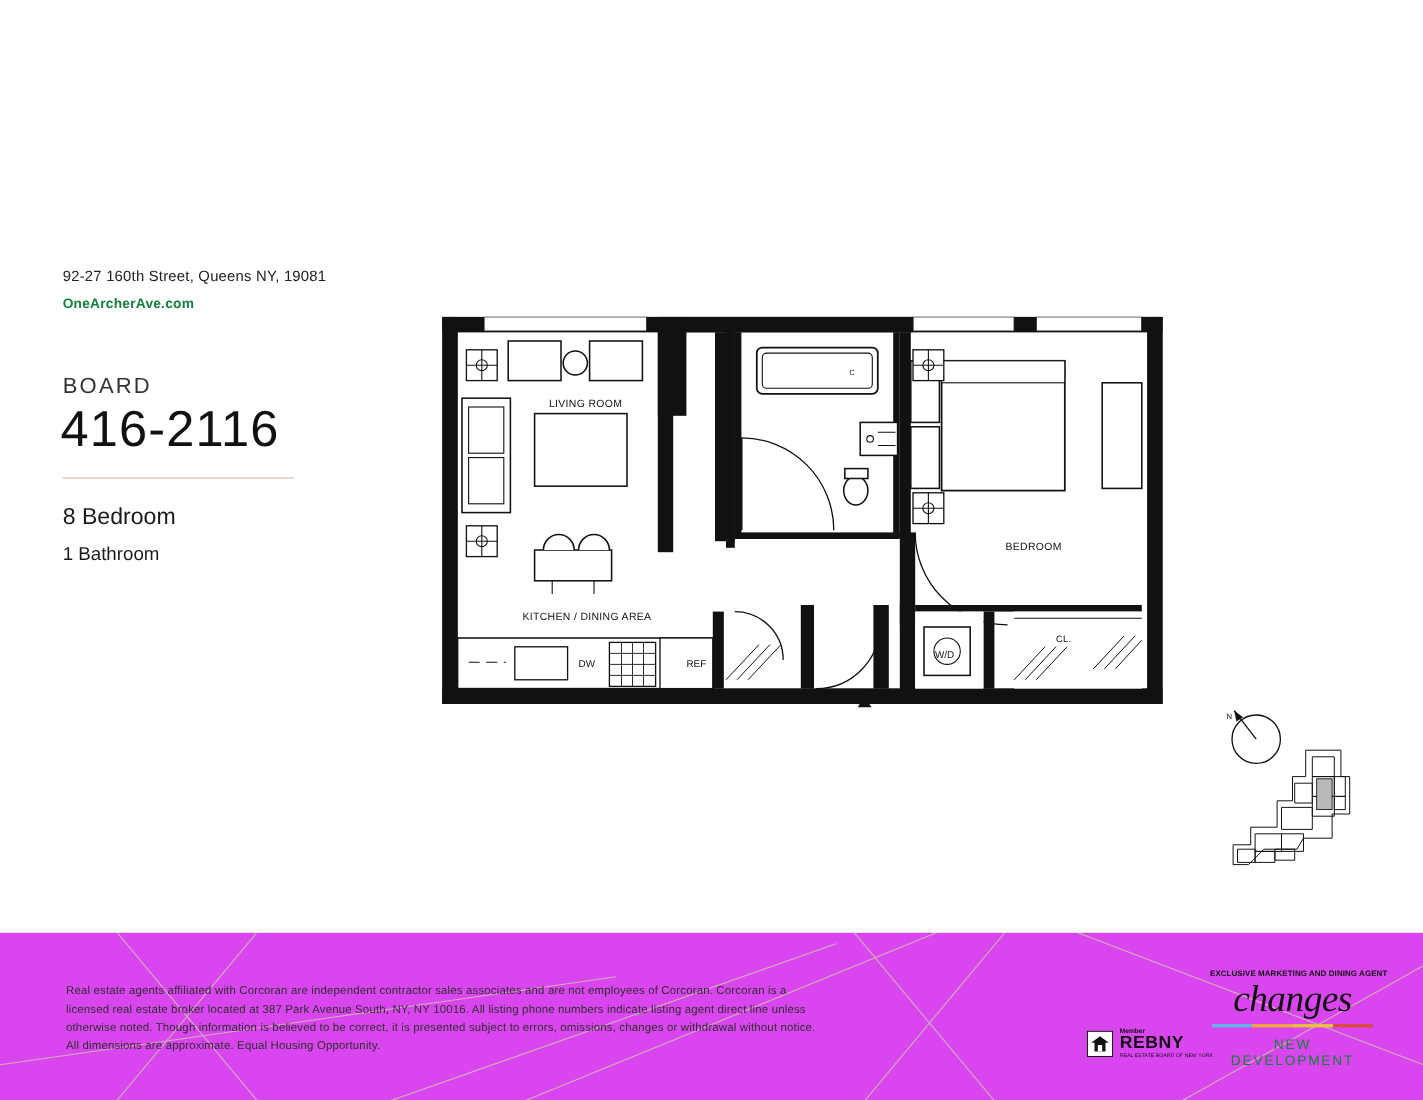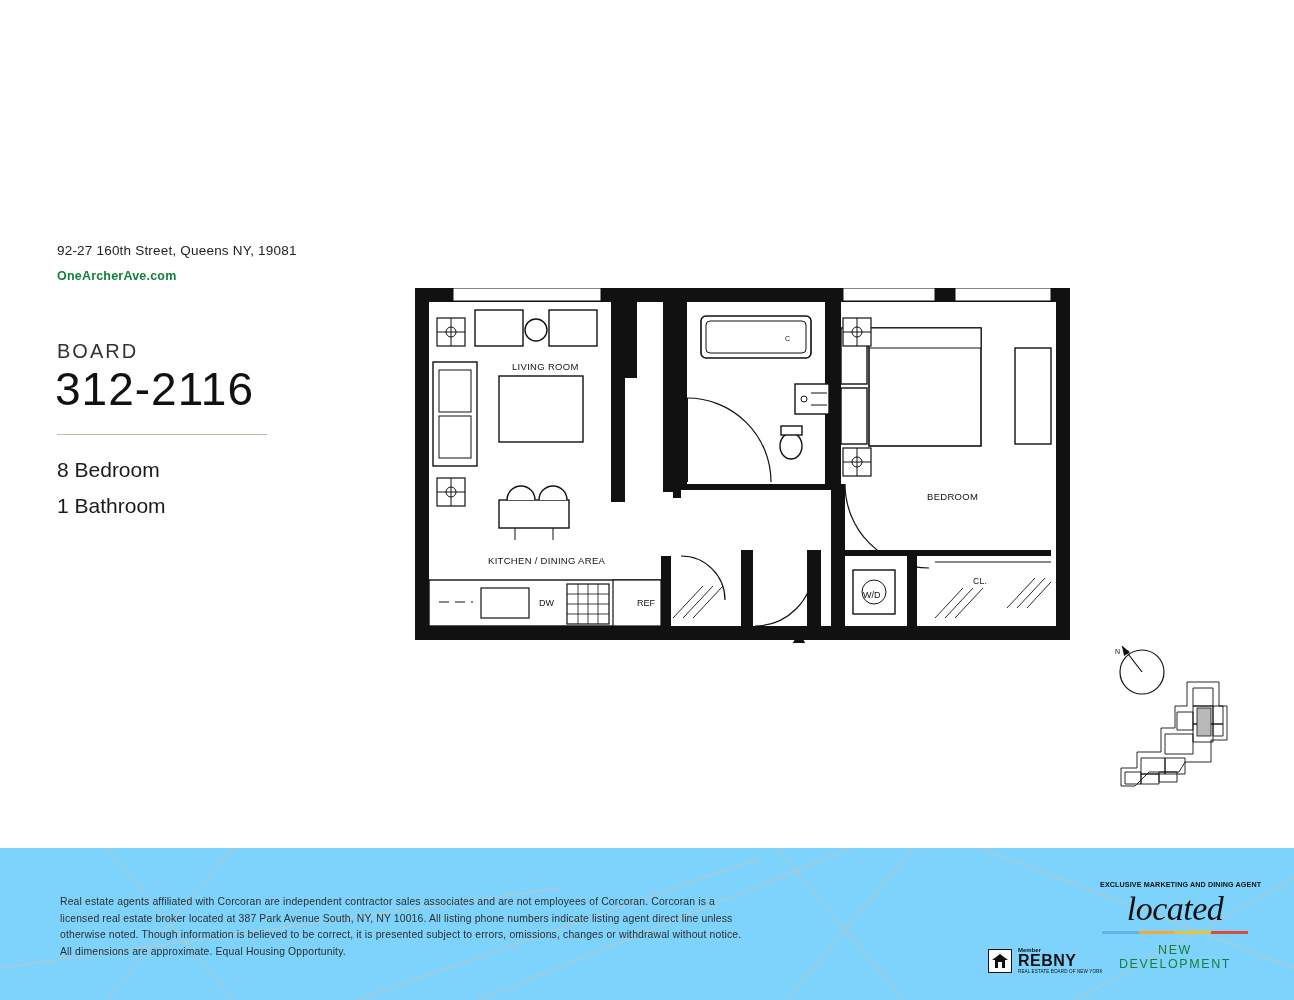--- a/index.html
+++ b/index.html
@@ -22,35 +22,35 @@
   .logo-word span{font-weight:400;color:#3a3a3a;}
 
   .addr{position:absolute;left:57px;top:243px;font-size:13.5px;color:#222;letter-spacing:.2px;}
   .site{position:absolute;left:57px;top:269px;font-size:12.5px;font-weight:700;color:#15803d;letter-spacing:.2px;}
 
   .unit-label{position:absolute;left:57px;top:340px;font-size:20px;letter-spacing:2px;color:#333;font-weight:400;}
   .unit-number{position:absolute;left:55px;top:362px;font-size:46px;letter-spacing:1px;color:#111;font-weight:400;}
   .rule{position:absolute;left:57px;top:434px;width:210px;height:1px;background:#c9b9a3;}
 
   .beds{position:absolute;left:57px;top:458px;font-size:21px;color:#1a1a1a;font-weight:400;}
-  .baths{position:absolute;left:57px;top:494px;font-size:21px;color:#1a1a1a;font-weight:400;}
+  .baths{position:absolute;left:57px;top:494px;font-size:17px;color:#1a1a1a;font-weight:400;}
 
   
-  .plan{position:absolute;left:415px;top:288px;width:549px;height:355px;}
+  .plan{position:absolute;left:402px;top:288px;width:549px;height:355px;}
   .plan svg{display:block;}
 
   .north{position:absolute;left:1110px;top:640px;width:70px;height:60px;}
   .keyplan{position:absolute;left:1115px;top:676px;width:130px;height:130px;}
 
   
-  .footer{position:absolute;left:0;top:848px;width:1294px;height:152px;background:#7dd3fc;overflow:hidden;}
+  .footer{position:absolute;left:0;top:848px;width:1294px;height:152px;background:#d946ef;overflow:hidden;}
   .footer svg.lines{position:absolute;left:0;top:0;}
   .disclaimer{position:absolute;left:60px;top:46px;width:690px;font-size:10.4px;line-height:16.5px;color:#2e2e2e;letter-spacing:.15px;}
 
-  .rebny{position:absolute;left:988px;top:935px;display:flex;align-items:center;gap:6px;margin-top:12px;}
+  .rebny{position:absolute;left:988px;top:935px;display:flex;align-items:center;gap:6px;}
   .rebny .eho{width:24px;height:24px;}
   .rebny .rb{font-size:7px;line-height:1.05;color:#111;text-align:left;}
   .rebny .rb .member{font-size:6px;font-weight:700;}
   .rebny .rb .big{font-size:16px;font-weight:700;letter-spacing:.5px;}
   .rebny .rb .sub{font-size:4.6px;letter-spacing:.1px;}
 
   .corc{position:absolute;left:1100px;top:880px;width:150px;text-align:center;}
   .corc .tag{font-size:7.2px;font-weight:700;letter-spacing:.1px;color:#111;white-space:nowrap;}
   .corc .word{font-family:"Liberation Serif", serif;font-style:italic;font-size:34px;line-height:40px;color:#111;letter-spacing:-0.5px;}
   .corc .bar{height:3px;width:146px;margin:2px auto 0;
@@ -60,21 +60,21 @@
 </head>
 <body>
 
 <div class="page">
 
 
   <div class="addr">92-27 160th Street, Queens NY, 19081</div>
   <a class="site" href="#" style="text-decoration:none;">OneArcherAve.com</a>
 
   <div class="unit-label">BOARD</div>
-  <div class="unit-number">312-2116</div>
+  <div class="unit-number">416-2116</div>
   <div class="rule"></div>
   <div class="beds">8 Bedroom</div>
   <div class="baths">1 Bathroom</div>
 
   <div class="plan">
     <svg width="655" height="355" viewBox="0 0 655 355" aria-hidden="true">
       <g stroke="#111" fill="none">
 
         <path d="M0 0 H655 V352 H0 Z" fill="#111" stroke="none"></path>
 
@@ -280,18 +280,18 @@
     </div>
     <div class="rb">
       <div class="member">Member</div>
       <div class="big">REBNY</div>
       <div class="sub">REAL ESTATE BOARD OF NEW YORK</div>
     </div>
   </div>
 
   <div class="corc">
     <div class="tag">EXCLUSIVE MARKETING AND DINING AGENT</div>
-    <div class="word">located</div>
+    <div class="word">changes</div>
     <div class="bar"></div>
     <div class="nd">NEW DEVELOPMENT</div>
   </div>
 
 </div>
 
 </body></html>

